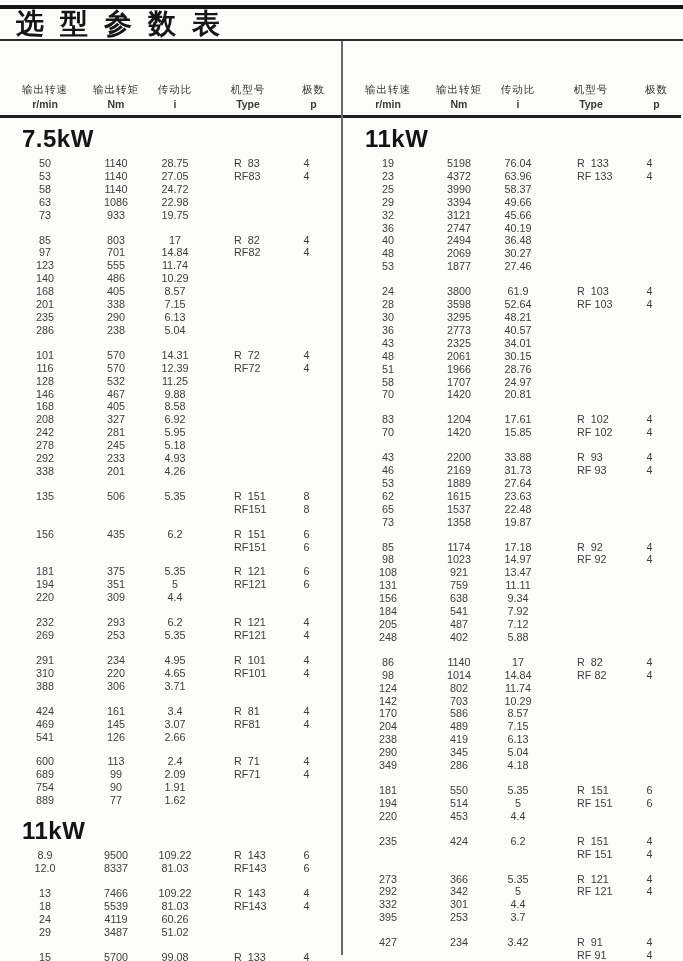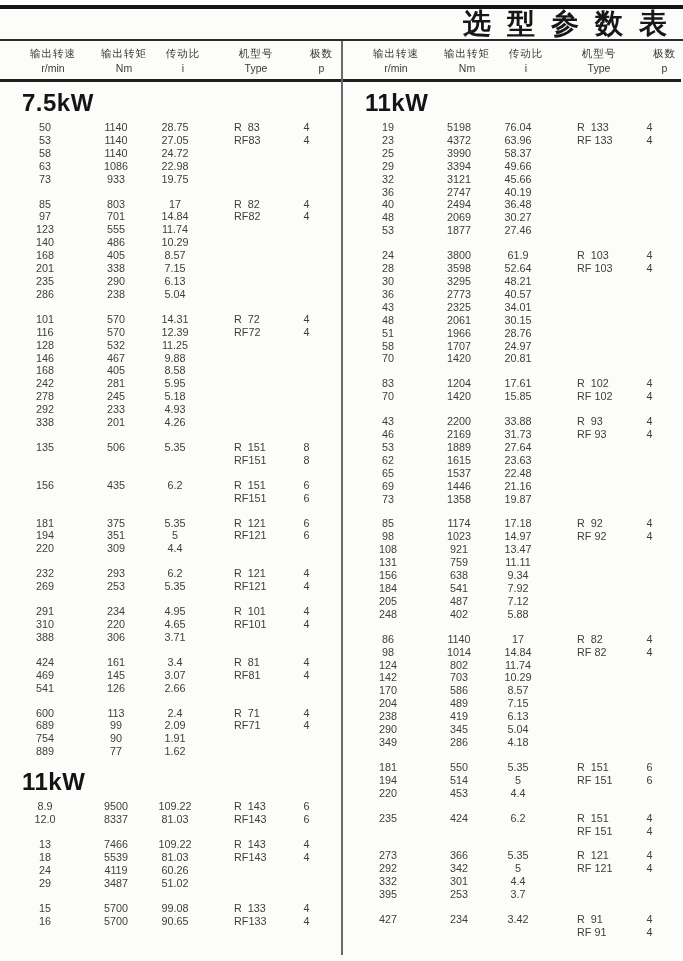--- a/index.html
+++ b/index.html
@@ -3,34 +3,34 @@
 <meta charset="utf-8">
 <style>
   html,body { margin:0; padding:0; background:#e8e8e6; }
   .page {
     width:683px; height:961px; margin:0 auto; background:#fcfcfa;
     font-family:"Liberation Sans","DejaVu Sans",sans-serif;
     color:#3f3f3f; overflow:hidden; position:relative;
   }
   .top-rule { height:4px; background:#141414; margin-top:5px; }
   .page-title {
-    text-align:right; font-size:28px; font-weight:bold; color:#161616;
+    text-align:left; font-size:28px; font-weight:bold; color:#161616;
     letter-spacing:16px; padding-left:16px; line-height:30px; margin:0;
   }
   .title-rule { height:2px; background:#2a2a2a; }
   .panels { display:flex; height:914px; }
   .panel { width:341px; box-sizing:border-box; }
   .panel.right { width:340px; border-left:2px solid #6a6a6a; }
   .hdr {
     display:grid; grid-template-columns:90px 52px 66px 80px 51px;
-    padding:5px 0 4px 8px; border-bottom:3px solid #1f1f1f;
+    padding:5px 0 4px 0; border-bottom:3px solid #1f1f1f;margin-top:36px;
   }
   .hcell { text-align:center; }
   .hzh { font-size:10.5px; color:#3a3a3a; line-height:15px; letter-spacing:1px; }
-  .hunit { font-size:10.5px; color:#3a3a3a; line-height:14px; }
+  .hunit { font-size:10.5px; color:#3a3a3a; line-height:14px;font-weight:bold; }
   .section-heading {
     font-size:24px; font-weight:bold; color:#141414;
     margin:9px 0 6px 22px; line-height:24px; letter-spacing:0.5px;
   }
   .block { margin-bottom:12px; }
   .row {
     display:grid; grid-template-columns:90px 52px 66px 80px 51px;
     font-size:10.8px; line-height:12.9px; color:#3d3d3d;
   }
   .c { min-height:12.9px; }
@@ -195,20 +195,27 @@
             <div class="c c4"></div>
           </div>
           <div class="row">
             <div class="c c0">168</div>
             <div class="c c1">405</div>
             <div class="c c2">8.58</div>
             <div class="c c3"></div>
             <div class="c c4"></div>
           </div>
           <div class="row">
+            <div class="c c0">208</div>
+            <div class="c c1">327</div>
+            <div class="c c2">6.92</div>
+            <div class="c c3"></div>
+            <div class="c c4"></div>
+          </div>
+          <div class="row">
             <div class="c c0">242</div>
             <div class="c c1">281</div>
             <div class="c c2">5.95</div>
             <div class="c c3"></div>
             <div class="c c4"></div>
           </div>
           <div class="row">
             <div class="c c0">278</div>
             <div class="c c1">245</div>
             <div class="c c2">5.18</div>
@@ -641,27 +648,20 @@
             <div class="c c4"></div>
           </div>
           <div class="row">
             <div class="c c0">65</div>
             <div class="c c1">1537</div>
             <div class="c c2">22.48</div>
             <div class="c c3"></div>
             <div class="c c4"></div>
           </div>
           <div class="row">
-            <div class="c c0">69</div>
-            <div class="c c1">1446</div>
-            <div class="c c2">21.16</div>
-            <div class="c c3"></div>
-            <div class="c c4"></div>
-          </div>
-          <div class="row">
             <div class="c c0">73</div>
             <div class="c c1">1358</div>
             <div class="c c2">19.87</div>
             <div class="c c3"></div>
             <div class="c c4"></div>
           </div>
         </div>
         <div class="block">
           <div class="row">
             <div class="c c0">85</div>

